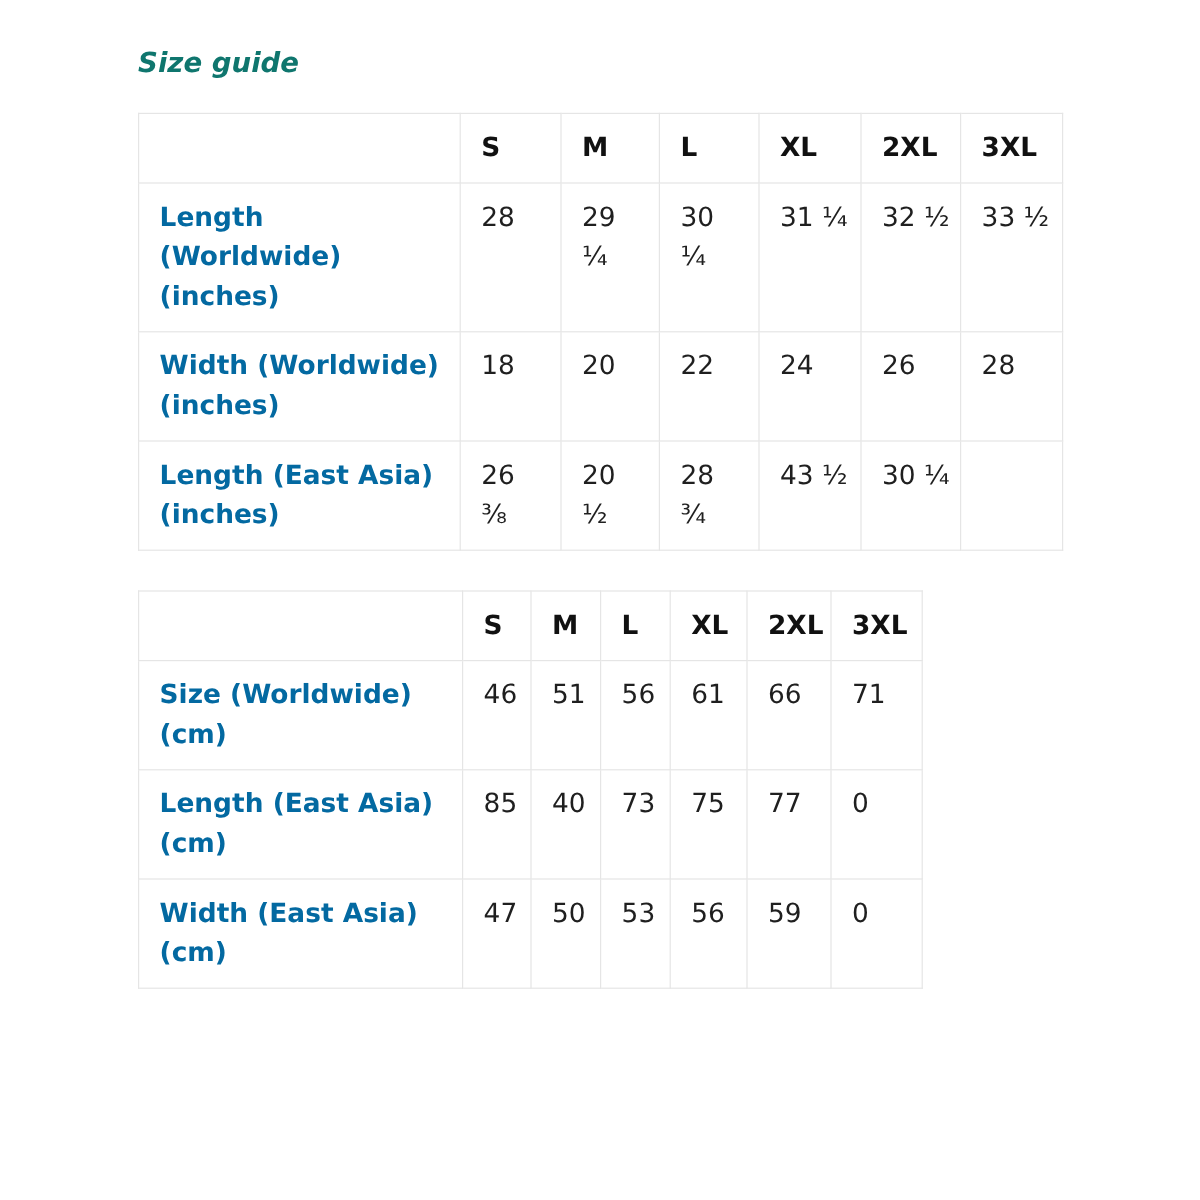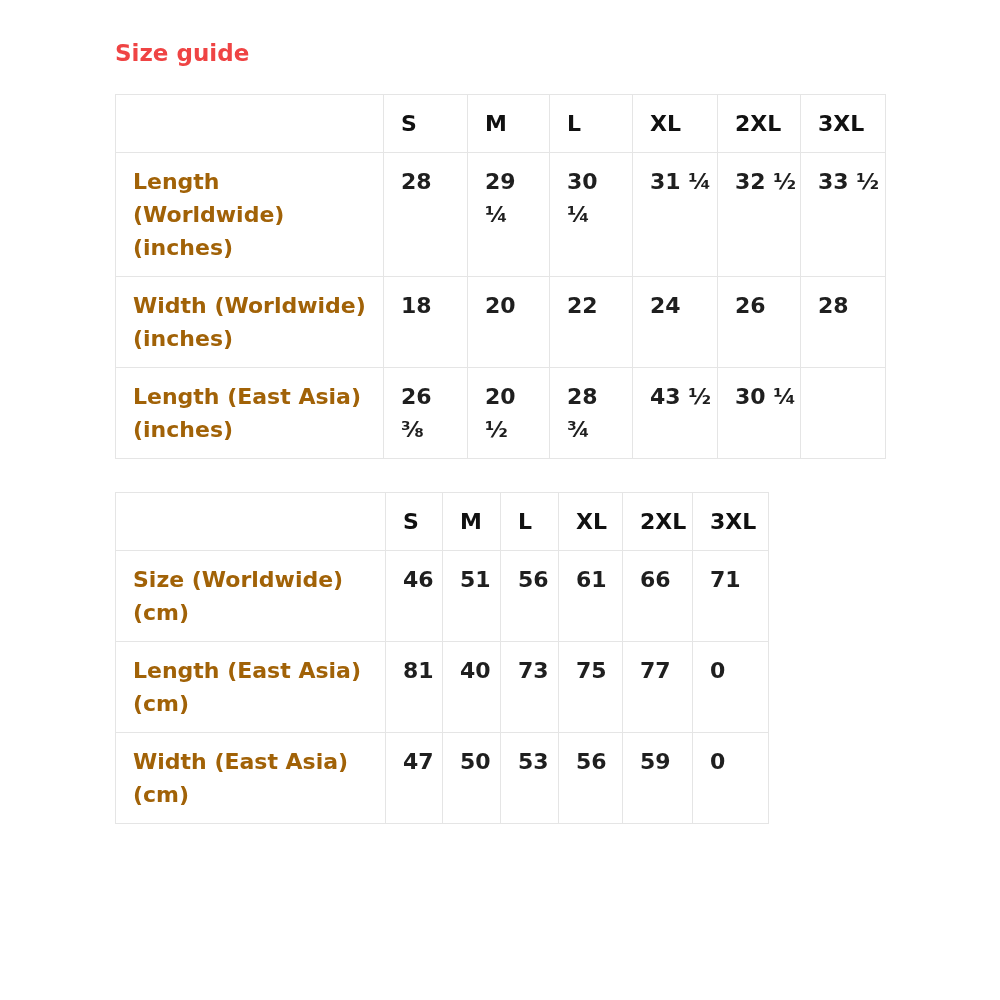--- a/index.html
+++ b/index.html
@@ -15,43 +15,44 @@
     overflow: hidden;
   }
   .wrap {
     padding: 40px 0 0 115px;
   }
   .title {
     font-size: 23px;
     font-weight: 700;
     line-height: 1.2;
     margin: 0 0 26px 0;
-    color: #ef4444;
+    color: #0f766e;
+    font-style: italic;
   }
   table.tbl {
     border-collapse: collapse;
     table-layout: fixed;
     font-size: 22px;
     line-height: 1.5;
   }
   .tbl-inches { width: 770px; margin-bottom: 33px; }
   .tbl-cm     { width: 653px; }
   .tbl th, .tbl td {
     border: 1px solid #e5e5e5;
     vertical-align: top;
     text-align: left;
     padding: 12px 5px 12px 17px;
     background: #ffffff;
   }
   .tbl thead tr { height: 57px; }
   .tbl tbody tr { height: 86px; }
   .tbl thead th { font-weight: 700; color: #111111; }
-  .tbl tbody th { font-weight: 700; color: #a16207; }
+  .tbl tbody th { font-weight: 700; color: #0369a1; }
   .tbl td {
-    font-weight: 700;
+    font-weight: 400;
     color: #1f1f1f;
     white-space: pre; 
   }
   
   .tbl-inches col.c-label { width: 268px; }
   .tbl-inches col.c-s   { width: 84px; }
   .tbl-inches col.c-m   { width: 82px; }
   .tbl-inches col.c-l   { width: 83px; }
   .tbl-inches col.c-xl  { width: 85px; }
   .tbl-inches col.c-2xl { width: 83px; }
@@ -154,21 +155,21 @@
           <th>Size (Worldwide) (cm)</th>
           <td>46</td>
           <td>51</td>
           <td>56</td>
           <td>61</td>
           <td>66</td>
           <td>71</td>
         </tr>
         <tr>
           <th>Length (East Asia) (cm)</th>
-          <td>81</td>
+          <td>85</td>
           <td>40</td>
           <td>73</td>
           <td>75</td>
           <td>77</td>
           <td>0</td>
         </tr>
         <tr>
           <th>Width (East Asia) (cm)</th>
           <td>47</td>
           <td>50</td>

